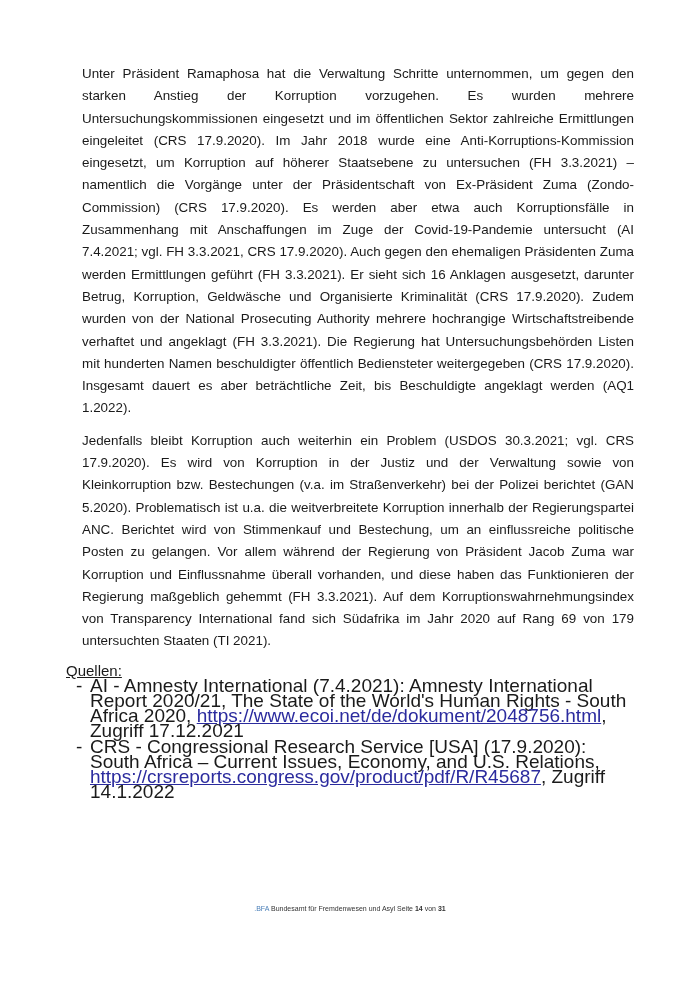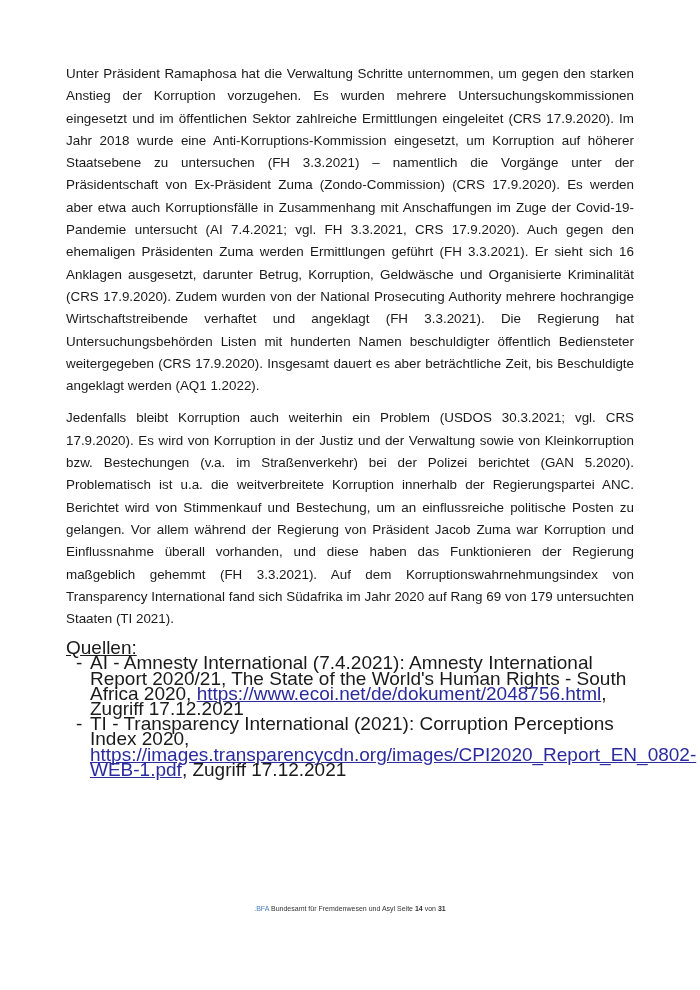--- a/index.html
+++ b/index.html
@@ -1,36 +1,36 @@
 <!DOCTYPE html>
 <html><head>
   <meta charset="utf-8">
   <style>
     html, body { margin: 0; padding: 0; background: #ffffff; }
     body { width: 700px; height: 990px; position: relative; overflow: hidden; font-family: "Liberation Sans", sans-serif; color: #1a1a1a; }
     .page { position: absolute; left: 66px; top: 63px; width: 568px; }
-    .para { font-size: 13.4px; line-height: 22.3px; text-align: justify; margin: 0 0 10px 0; }
-    .sources-title { font-size: 19px; text-decoration: underline; margin: 8px 0 0 0; line-height: 15px; }
+    .para { font-size: 13.4px; line-height: 22.3px; text-align: justify; margin: 0 0 10px 16px; }
+    .sources-title { font-size: 15px; text-decoration: underline; margin: 8px 0 0 0; line-height: 15px; }
     ul.sources { list-style: none; margin: 0; padding: 0 0 0 10px; }
     ul.sources li { font-size: 19px; line-height: 15.2px; position: relative; padding-left: 14px; }
     ul.sources li::before { content: "-"; position: absolute; left: 0; top: 0; }
     a.link { color: #1a0dab; color: #2b2b9e; text-decoration: underline; }
     .footer { position: absolute; top: 905px; left: 0; width: 700px; text-align: center; font-size: 7px; color: #333; }
     .footer .brand { color: #4a7fb8; }
     .footer b { font-weight: bold; }
   </style>
 </head>
 <body>
 
 <div class="page">
   <p class="para">Unter Präsident Ramaphosa hat die Verwaltung Schritte unternommen, um gegen den starken Anstieg der Korruption vorzugehen. Es wurden mehrere Untersuchungskommissionen eingesetzt und im öffentlichen Sektor zahlreiche Ermittlungen eingeleitet (CRS 17.9.2020). Im Jahr 2018 wurde eine Anti-Korruptions-Kommission eingesetzt, um Korruption auf höherer Staatsebene zu untersuchen (FH 3.3.2021) – namentlich die Vorgänge unter der Präsidentschaft von Ex-Präsident Zuma (Zondo-Commission) (CRS 17.9.2020). Es werden aber etwa auch Korruptionsfälle in Zusammenhang mit Anschaffungen im Zuge der Covid-19-Pandemie untersucht (AI 7.4.2021; vgl. FH 3.3.2021, CRS 17.9.2020). Auch gegen den ehemaligen Präsidenten Zuma werden Ermittlungen geführt (FH 3.3.2021). Er sieht sich 16 Anklagen ausgesetzt, darunter Betrug, Korruption, Geldwäsche und Organisierte Kriminalität (CRS 17.9.2020). Zudem wurden von der National Prosecuting Authority mehrere hochrangige Wirtschaftstreibende verhaftet und angeklagt (FH 3.3.2021). Die Regierung hat Untersuchungsbehörden Listen mit hunderten Namen beschuldigter öffentlich Bediensteter weitergegeben (CRS 17.9.2020). Insgesamt dauert es aber beträchtliche Zeit, bis Beschuldigte angeklagt werden (AQ1 1.2022).</p>
   <p class="para">Jedenfalls bleibt Korruption auch weiterhin ein Problem (USDOS 30.3.2021; vgl. CRS 17.9.2020). Es wird von Korruption in der Justiz und der Verwaltung sowie von Kleinkorruption bzw. Bestechungen (v.a. im Straßenverkehr) bei der Polizei berichtet (GAN 5.2020). Problematisch ist u.a. die weitverbreitete Korruption innerhalb der Regierungspartei ANC. Berichtet wird von Stimmenkauf und Bestechung, um an einflussreiche politische Posten zu gelangen. Vor allem während der Regierung von Präsident Jacob Zuma war Korruption und Einflussnahme überall vorhanden, und diese haben das Funktionieren der Regierung maßgeblich gehemmt (FH 3.3.2021). Auf dem Korruptionswahrnehmungsindex von Transparency International fand sich Südafrika im Jahr 2020 auf Rang 69 von 179 untersuchten Staaten (TI 2021).</p>
 
   <div class="sources-title">Quellen:</div>
   <ul class="sources">
     <li><span>AI - Amnesty International (7.4.2021): Amnesty International Report 2020/21, The State of the World's Human Rights - South Africa 2020, </span><a class="link">https://www.ecoi.net/de/dokument/2048756.html</a><span>, Zugriff 17.12.2021</span></li>
-    <li><span>TI - Transparency International (2021): Corruption Perceptions Index 2020, </span><a class="link">https://images.transparencycdn.org/images/CPI2020_Report_EN_0802-WEB-1.pdf</a><span>, Zugriff 17.12.2021</span></li>
+    <li><span>CRS - Congressional Research Service [USA] (17.9.2020): South Africa – Current Issues, Economy, and U.S. Relations, </span><a class="link">https://crsreports.congress.gov/product/pdf/R/R45687</a><span>, Zugriff 14.1.2022</span></li>
   </ul>
 </div>
 
 <div class="footer">
   <span class="brand">.BFA</span><span> Bundesamt für Fremdenwesen und Asyl Seite </span><b>14</b><span> von </span><b>31</b>
 </div>
 
 </body></html>

